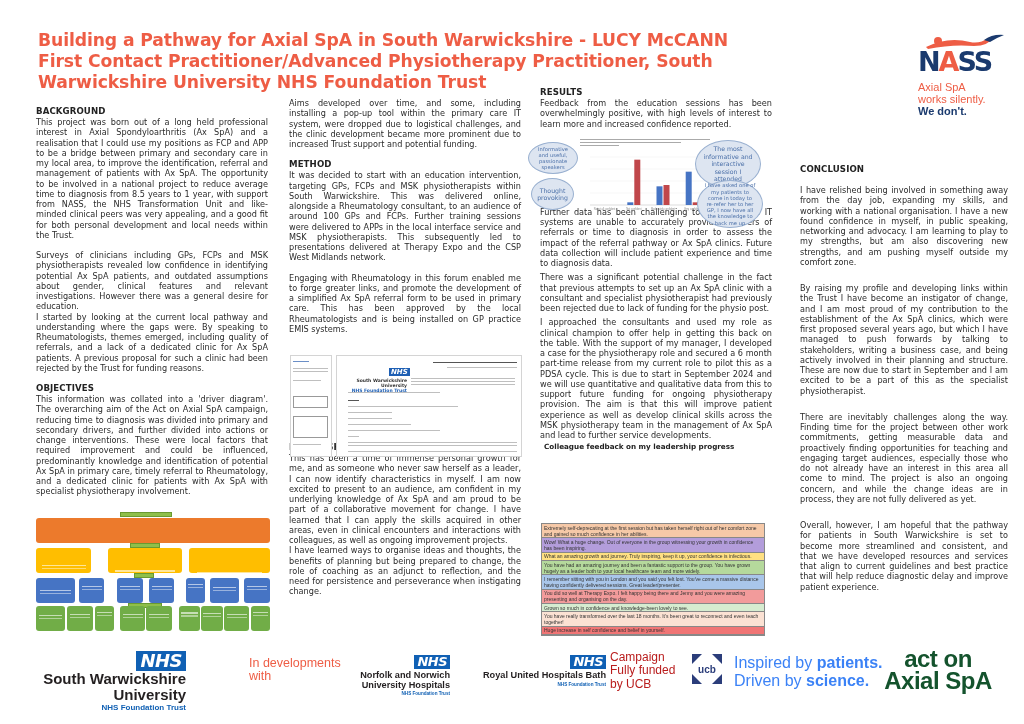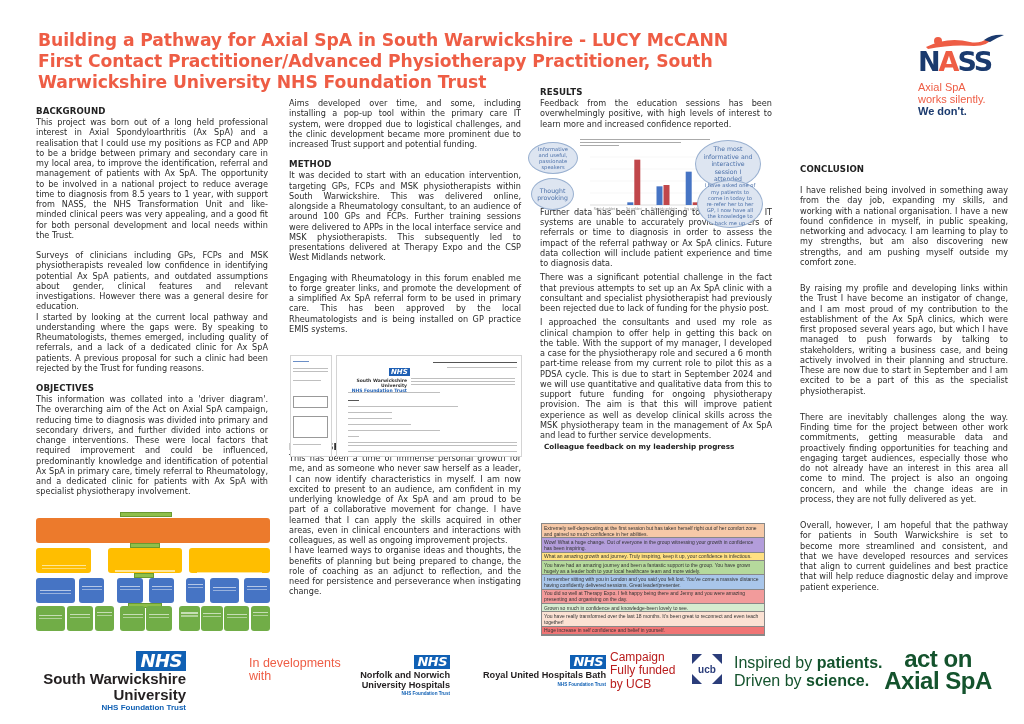--- a/index.html
+++ b/index.html
@@ -71,21 +71,21 @@
   .nn-logo .n2 { font-family: "Liberation Sans", sans-serif; font-weight: bold; font-size: 4.6px; line-height: 7px; color: #1060b4; }
 
   .rb-logo { left: 452px; top: 651px; width: 154px; text-align: right; }
   .rb-logo .nhs-badge { font-size: 13px; line-height: 14px; padding: 0 3px; }
   .rb-logo .n1 { font-family: "Liberation Sans", sans-serif; font-weight: bold; font-size: 9.2px; line-height: 11px; color: #231f20; margin-top: 9px; white-space: nowrap; }
   .rb-logo .n2 { font-family: "Liberation Sans", sans-serif; font-weight: bold; font-size: 4.6px; line-height: 7px; color: #1060b4; }
 
   .campaign { left: 610px; top: 651px; font-family: "Liberation Sans", sans-serif; font-size: 12px; line-height: 13.4px; color: #b91c1c; }
 
   .ucb-mark { left: 692px; top: 654px; width: 30px; height: 30px; }
-  .ucb-text { left: 734px; top: 654px; font-family: "Liberation Sans", sans-serif; font-size: 16px; line-height: 18px; color: #14532d; white-space: nowrap; }
+  .ucb-text { left: 734px; top: 654px; font-family: "Liberation Sans", sans-serif; font-size: 16px; line-height: 18px; color: #3b82f6; white-space: nowrap; }
   .ucb-text b { font-weight: bold; }
 
   .act { left: 883px; top: 648px; width: 110px; text-align: center; font-family: "Liberation Sans", sans-serif; font-weight: bold; color: #14532d; font-size: 24px; line-height: 22px; letter-spacing: -0.5px; }
 </style>
 </head>
 <body>
 
 <div class="title">
   <div>Building a Pathway for Axial SpA in South Warwickshire - LUCY McCANN</div>
   <div>First Contact Practitioner/Advanced Physiotherapy Practitioner, South</div>

